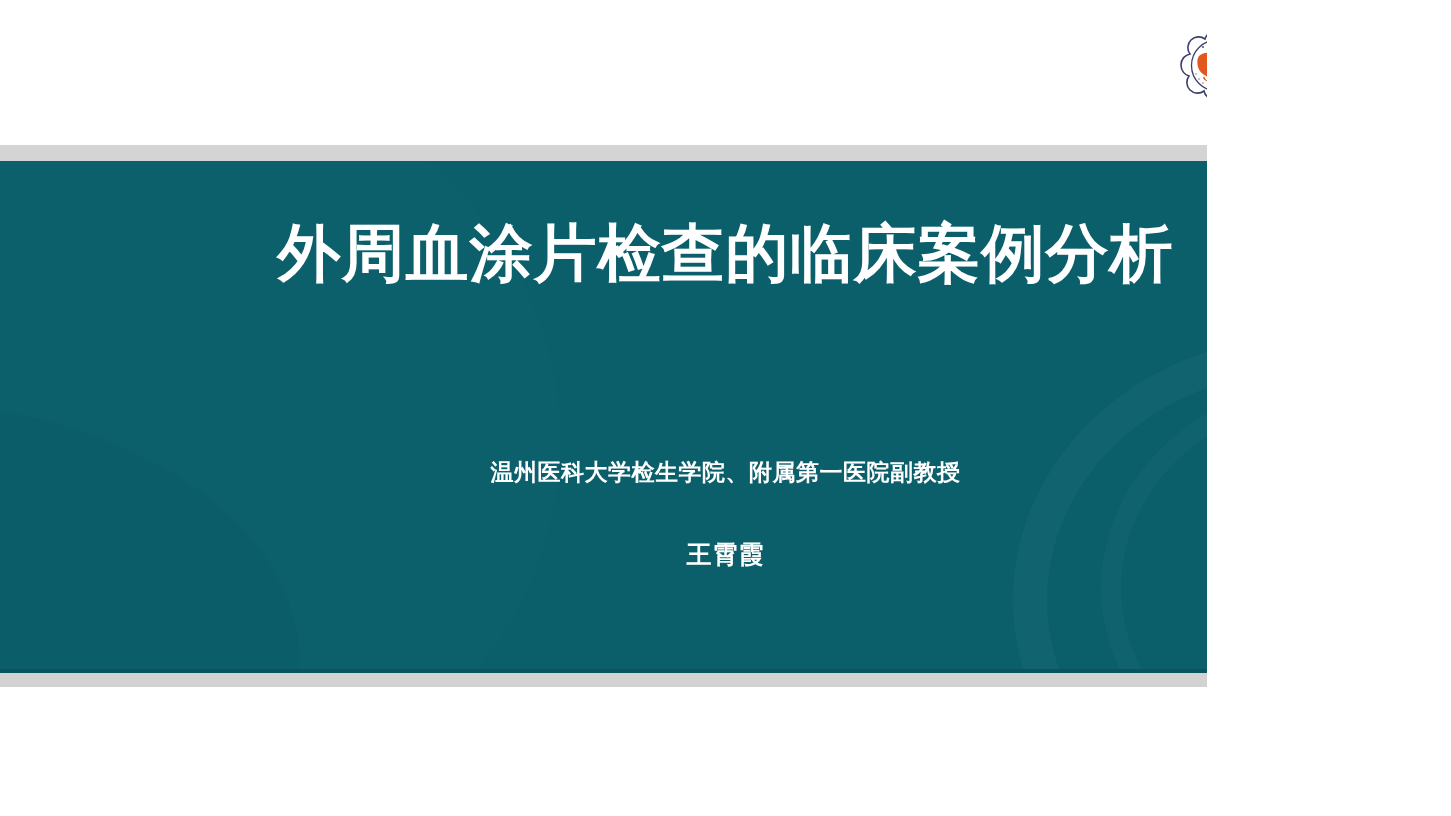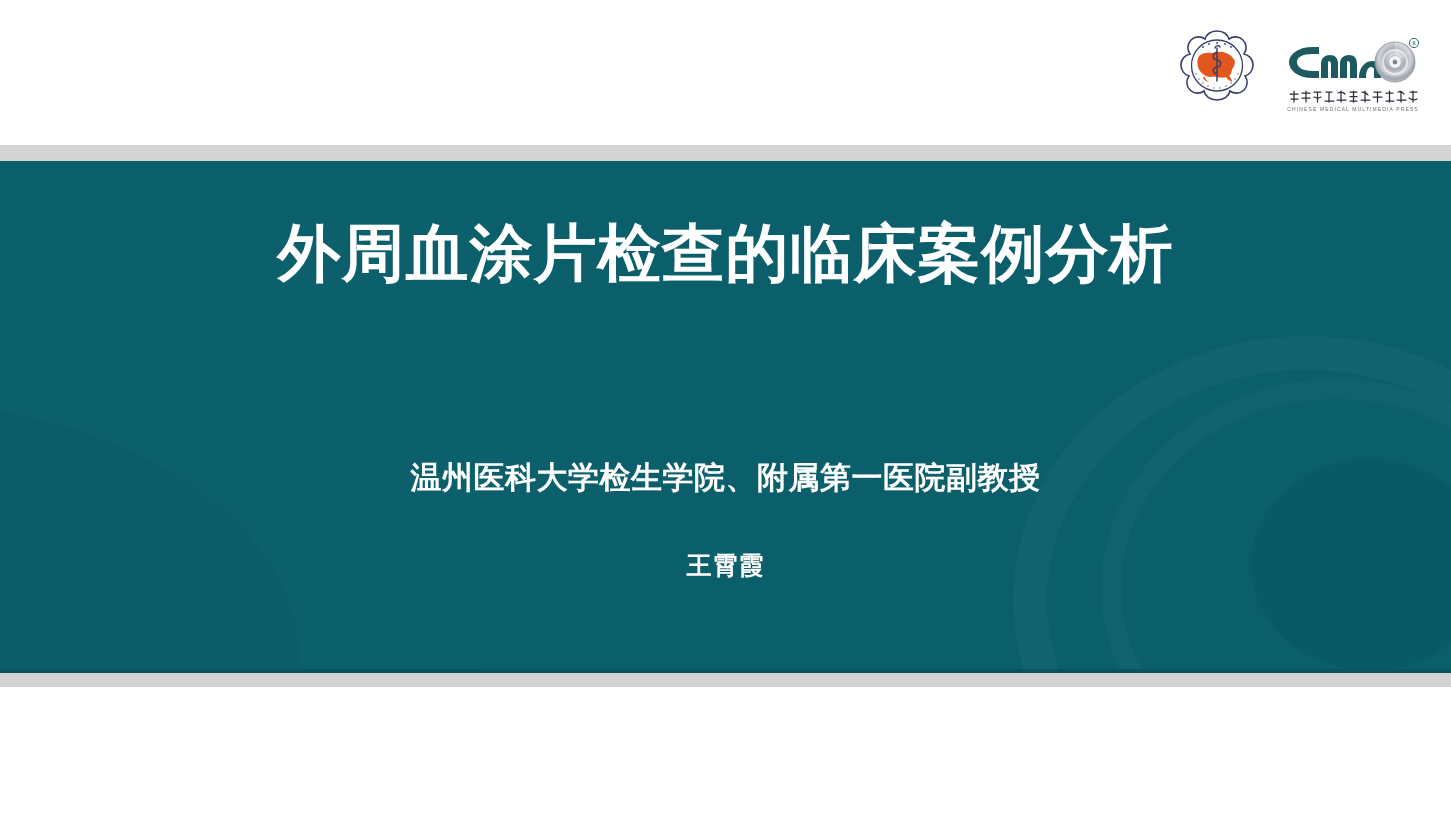--- a/index.html
+++ b/index.html
@@ -9,21 +9,21 @@
   }
   body {
     width: 1451px;
     height: 816px;
     overflow: hidden;
     font-family: "Liberation Sans", "DejaVu Sans", sans-serif;
   }
 
   .slide {
     position: relative;
-    width: 1451px;
+    width: 1207px;
     height: 816px;
     background: #ffffff;
     overflow: hidden;
   }
 
   
   .header {
     position: absolute;
     left: 0;
     top: 0;
@@ -188,21 +188,21 @@
 
   .presenter-block {
     position: absolute;
     left: 0;
     top: 296px;
     width: 1451px;
     text-align: center;
   }
   .affiliation {
     color: #ffffff;
-    font-size: 31px;
+    font-size: 23px;
     font-weight: bold;
     letter-spacing: 0.5px;
     font-family: "Liberation Sans", "DejaVu Sans", sans-serif;
   }
   .speaker {
     margin-top: 50px;
     color: #ffffff;
     font-size: 25px;
     font-weight: bold;
     letter-spacing: 1px;

